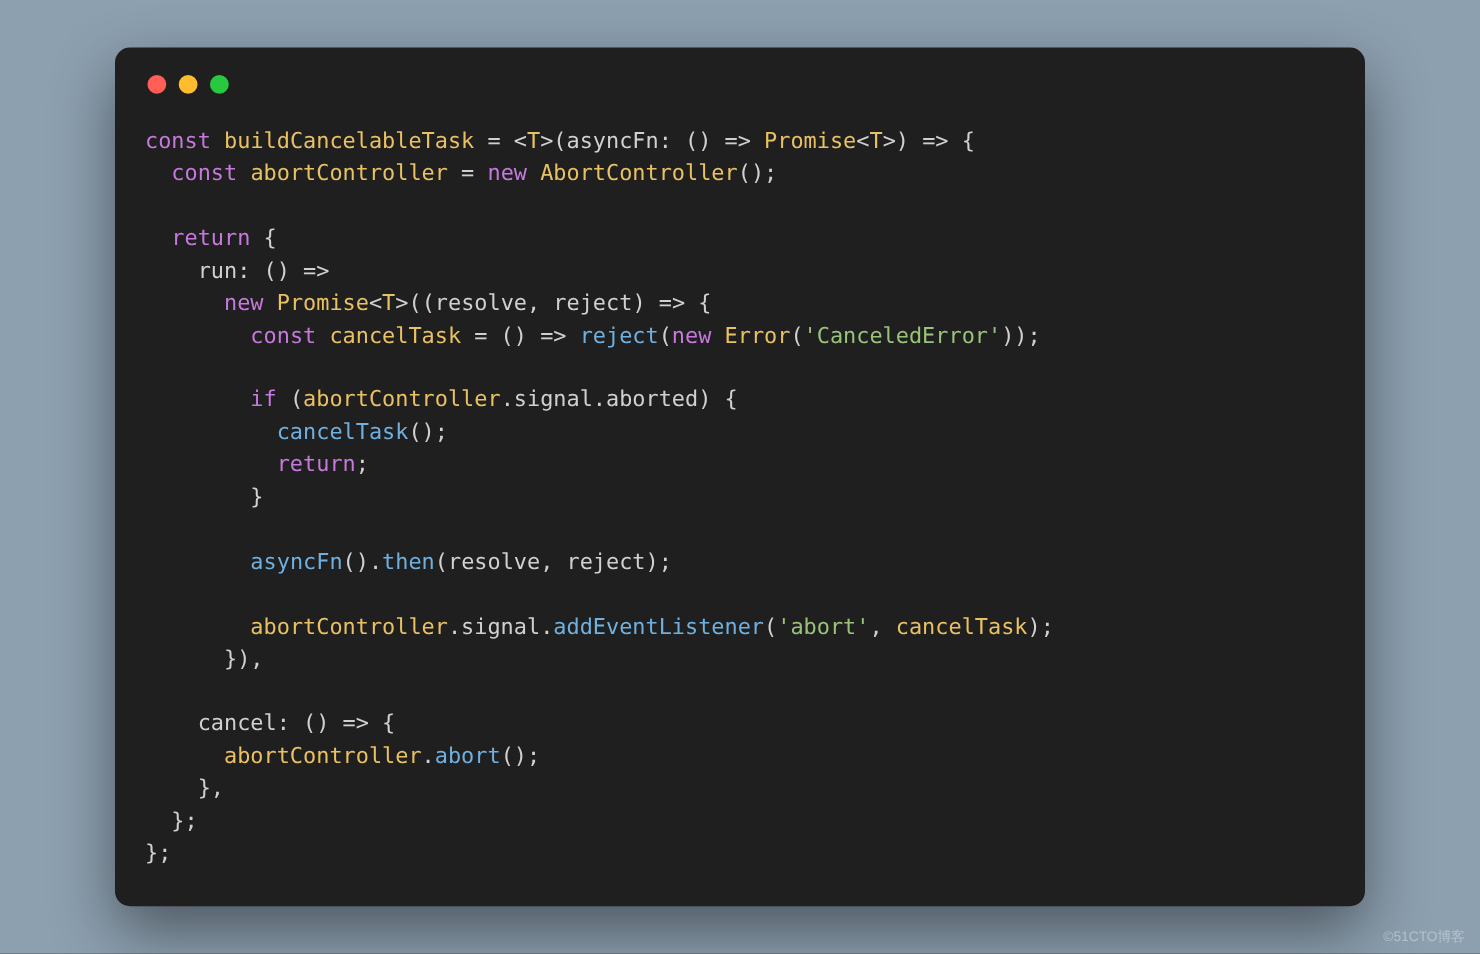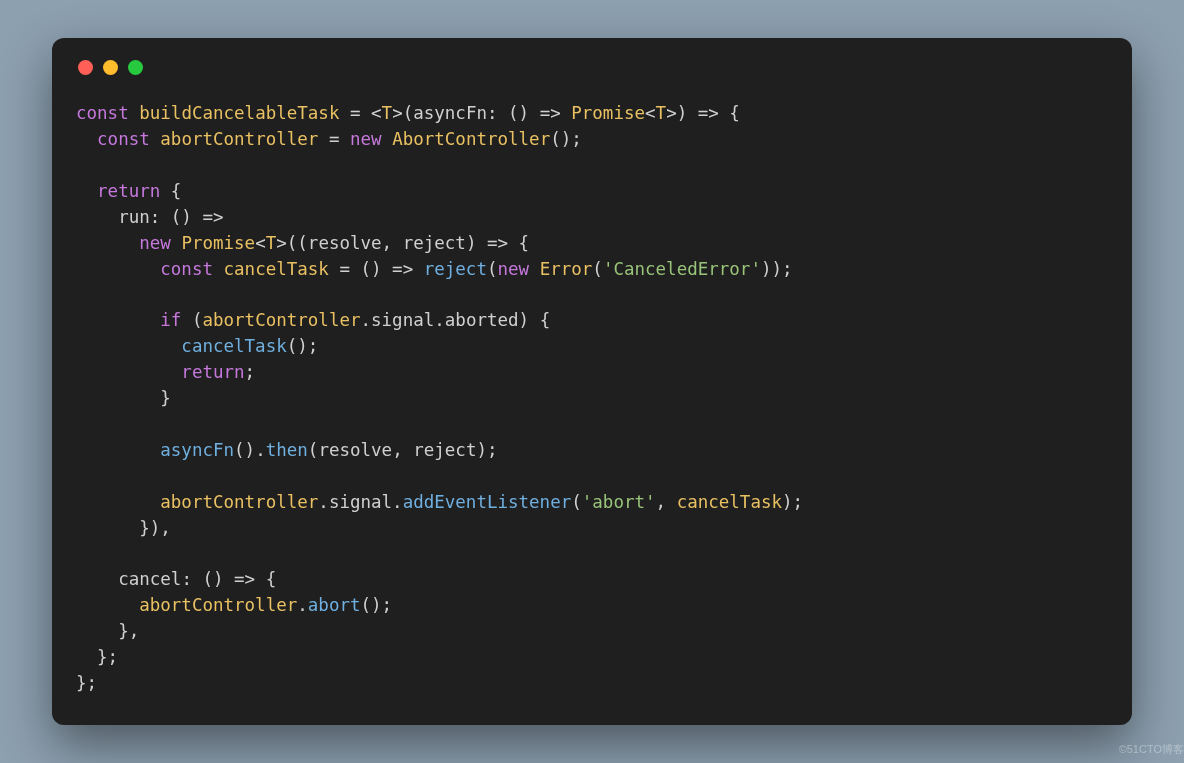--- a/index.html
+++ b/index.html
@@ -7,21 +7,21 @@
     width: 1184px;
     height: 763px;
     background: #8da0b0;
     display: flex;
     align-items: center;
     justify-content: center;
     font-family: ui-monospace, "SF Mono", Menlo, Monaco, Consolas, monospace;
     position: relative;
   }
   .window {
-    width: 1080px;
+    width: 1000px;
     background: #1f1f1f;
     border-radius: 12px;
     box-shadow: 0 20px 50px rgba(0,0,0,0.45);
     padding: 22px 24px 28px 24px;
     overflow: hidden;
   }
   .traffic-lights {
     display: flex;
     gap: 10px;
     margin-bottom: 26px;
@@ -48,21 +48,21 @@
   .tok-ident   { color: #e9c062; } 
   .tok-type    { color: #e9c062; } 
   .tok-prop    { color: #d0d0d0; } 
   .tok-p       { color: #d0d0d0; } 
   .tok-func    { color: #6fb0e0; } 
   .tok-str     { color: #98c379; } 
   .tok-param   { color: #d0d0d0; }
 
   .watermark {
     position: absolute;
-    right: 0;
+    right: 12px;
     bottom: 6px;
     font-size: 11px;
     color: rgba(255,255,255,0.35);
     font-family: sans-serif;
   }
 </style>
 </head>
 <body>
 
 <div class="window">

